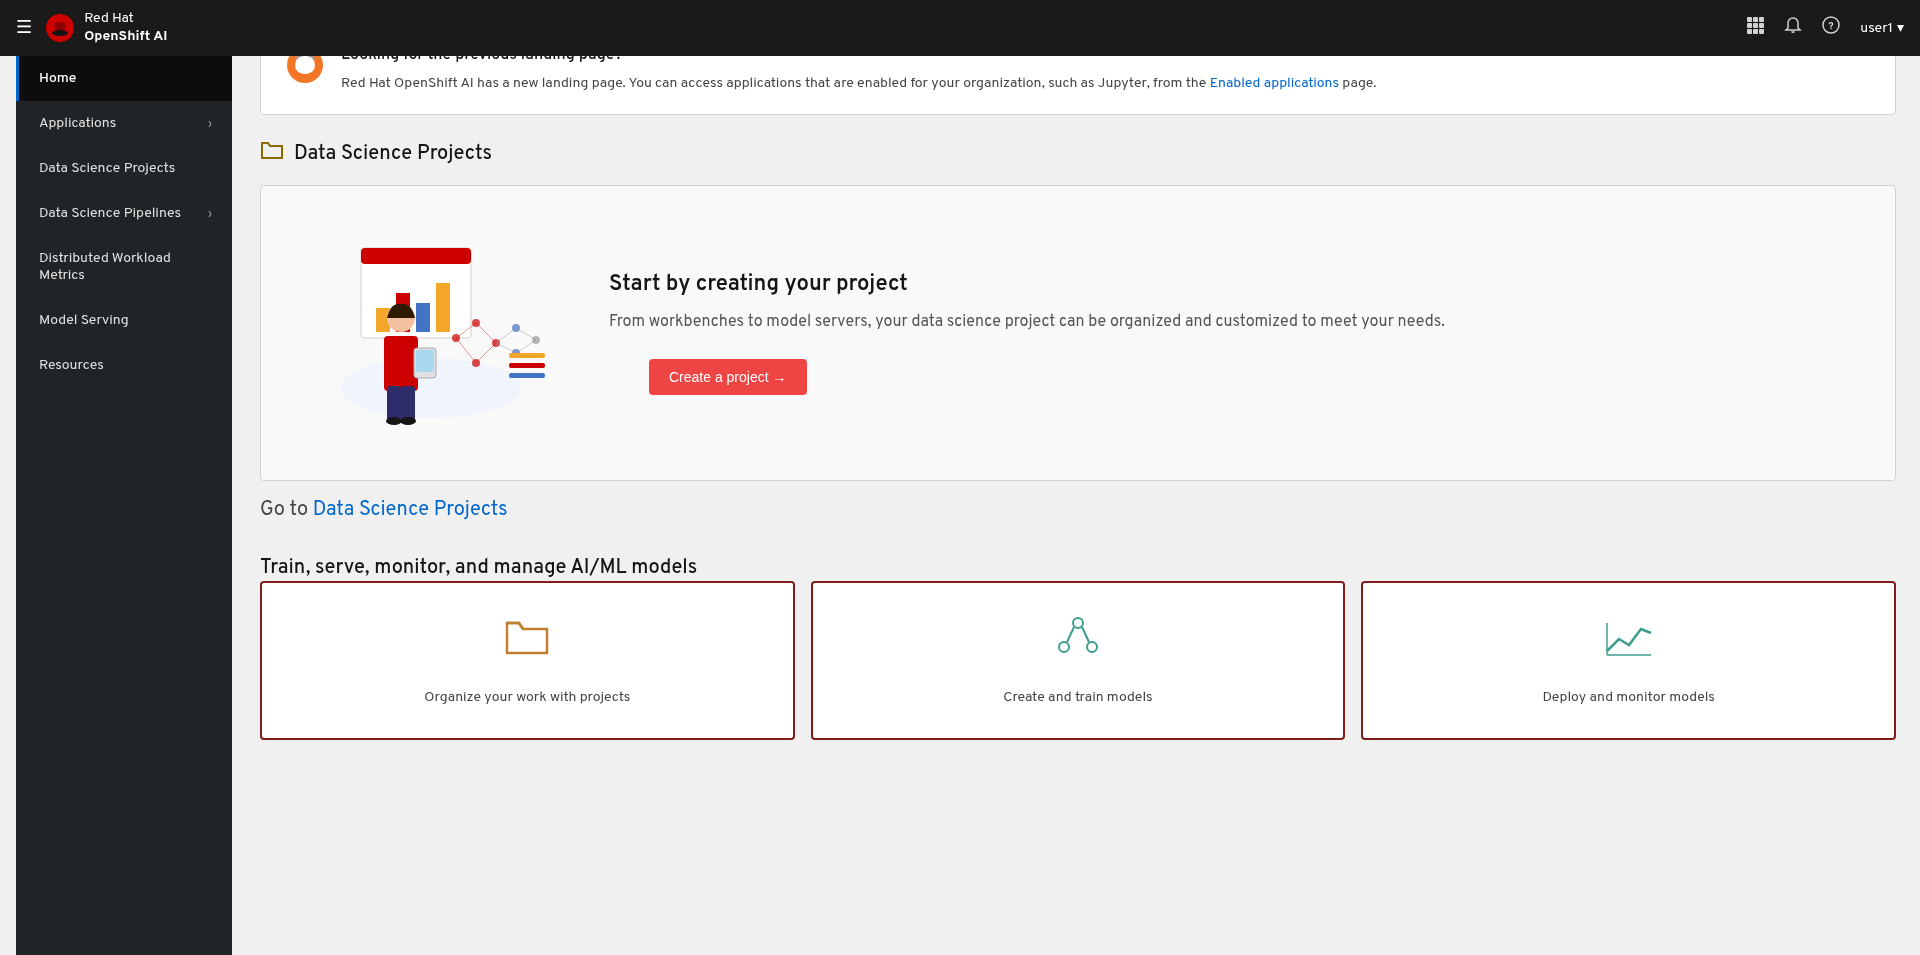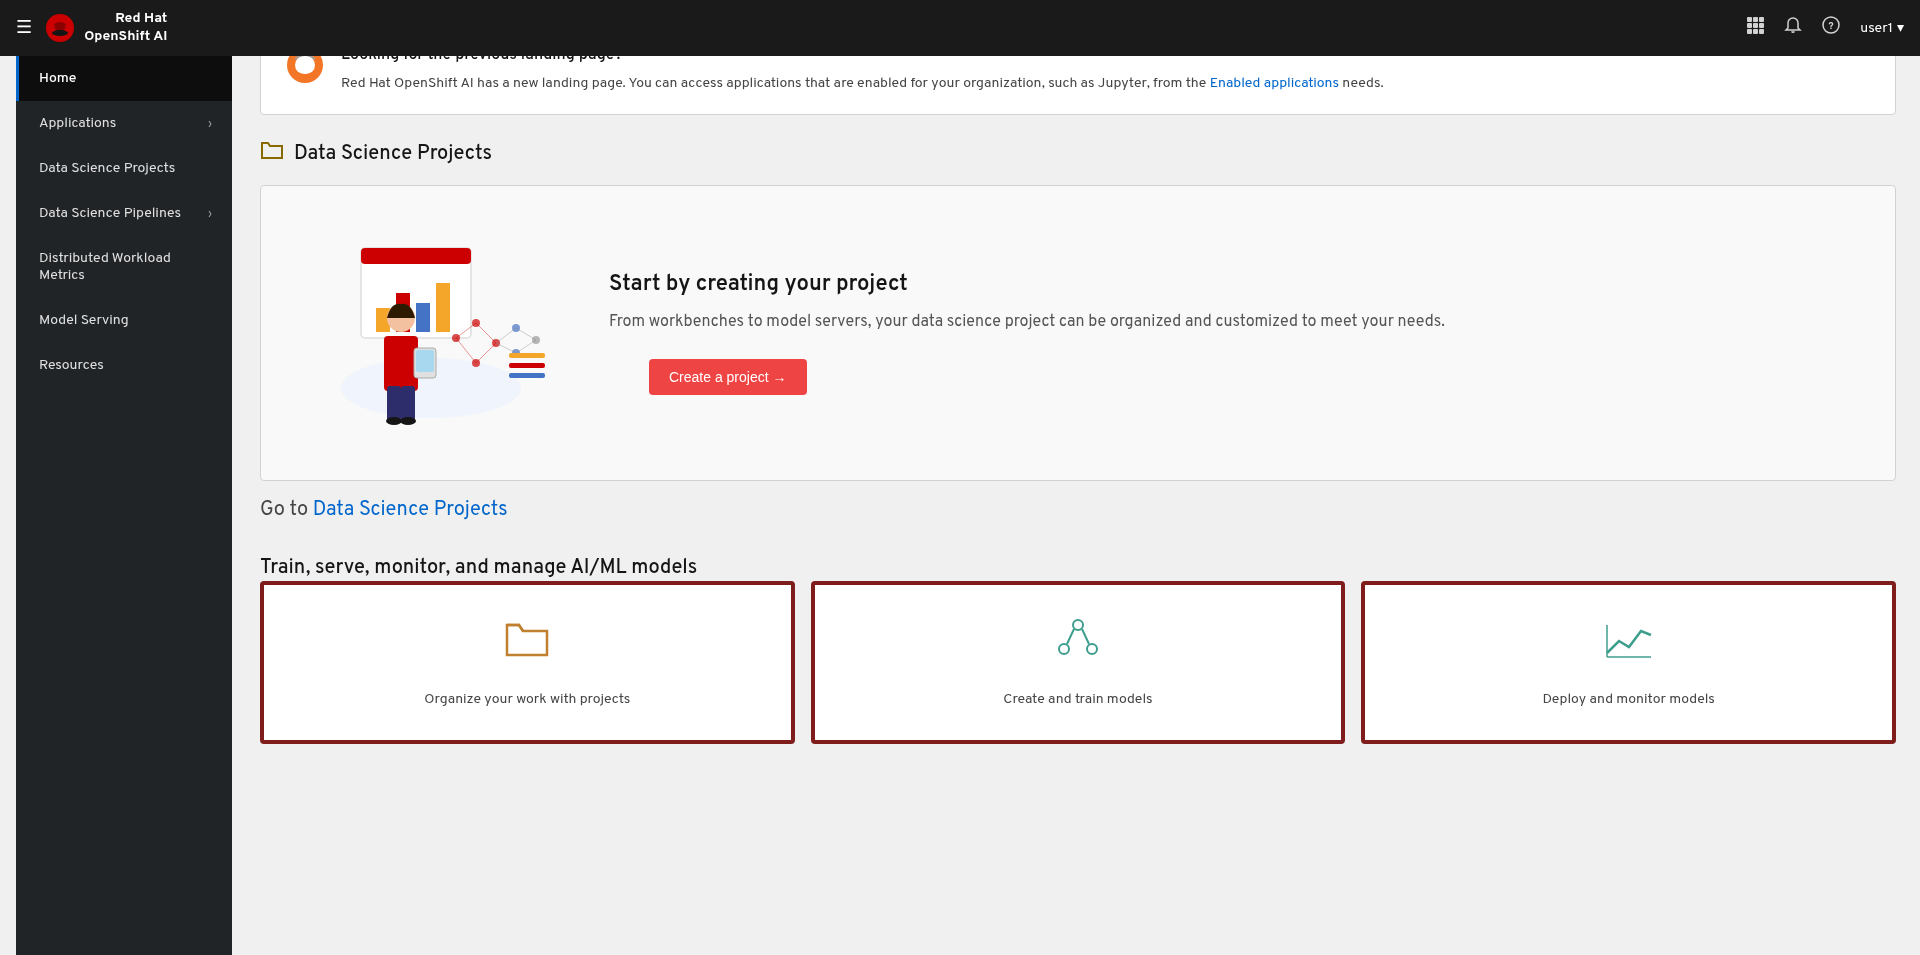--- a/index.html
+++ b/index.html
@@ -15,21 +15,21 @@
       padding: 0 16px;
       position: fixed;
       top: 0; left: 0; right: 0;
       z-index: 100;
     }
     .navbar-left { display: flex; align-items: center; gap: 12px; flex: 1; }
     .hamburger-icon { color: #fff; font-size: 18px; cursor: pointer; }
     .brand { display: flex; align-items: center; gap: 8px; }
     .brand-logo { width: 32px; height: 32px; }
     .brand-text { color: #fff; font-size: 14px; line-height: 1.3; }
-    .brand-text .top { font-weight: 700; text-align: right; }
+    .brand-text .top { font-weight: 400; }
     .brand-text .bottom { font-weight: 700; }
     .navbar-right { display: flex; align-items: center; gap: 20px; }
     .navbar-icon { color: #d2d2d2; font-size: 18px; cursor: pointer; }
     .user-menu { color: #fff; font-size: 14px; cursor: pointer; display: flex; align-items: center; gap: 4px; }
 
     
     .sidebar {
       width: 216px;
       background: #212427;
       color: #fff;
@@ -123,21 +123,21 @@
     
     .footer-link { margin-top: 16px; font-size: 20px; }
     .footer-link a { color: #06c; text-decoration: none; cursor: pointer; }
     .footer-link span { color: #444; }
 
     
     .train-section-title { font-size: 20px; font-weight: 500; color: #151515; }
     .cards-row { display: grid; grid-template-columns: repeat(3, 1fr); gap: 16px; }
     .feature-card {
       background: #fff;
-      border: 4px solid #7f1d1d;
+      border: 2px solid #7f1d1d;
       border-radius: 4px;
       padding: 32px 24px;
       display: flex;
       flex-direction: column;
       align-items: center;
       text-align: center;
       gap: 16px;
     }
     .feature-card-icon { font-size: 36px; }
     .feature-card-label { font-size: 14px; color: #444; }
@@ -234,21 +234,21 @@
       <svg width="40" height="40" viewBox="0 0 40 40">
         <circle cx="20" cy="20" r="18" fill="#f37626"></circle>
         <circle cx="20" cy="20" r="10" fill="#fff"></circle>
         <path d="M10 14 Q20 6 30 14" stroke="#9e9e9e" stroke-width="2" fill="none"></path>
         <path d="M10 26 Q20 34 30 26" stroke="#f37626" stroke-width="2" fill="none"></path>
       </svg>
     </div>
     <div class="banner-text">
       <div class="banner-title">Looking for the previous landing page?</div>
       <div class="banner-desc">
-        <span>Red Hat OpenShift AI has a new landing page. You can access applications that are enabled for your organization, such as Jupyter, from the </span><a class="banner-link">Enabled applications</a><span> needs.</span>
+        <span>Red Hat OpenShift AI has a new landing page. You can access applications that are enabled for your organization, such as Jupyter, from the </span><a class="banner-link">Enabled applications</a><span> page.</span>
       </div>
     </div>
     <button class="banner-close">×</button>
   </div>
 
   <div class="section">
     <div class="section-header">
       <span class="section-header-icon">
         <svg width="24" height="22" viewBox="0 0 24 22" fill="none" stroke="#8a6a00" stroke-width="2">
           <path d="M2 4 L8 4 L10 7 L22 7 L22 19 L2 19 Z"></path>

